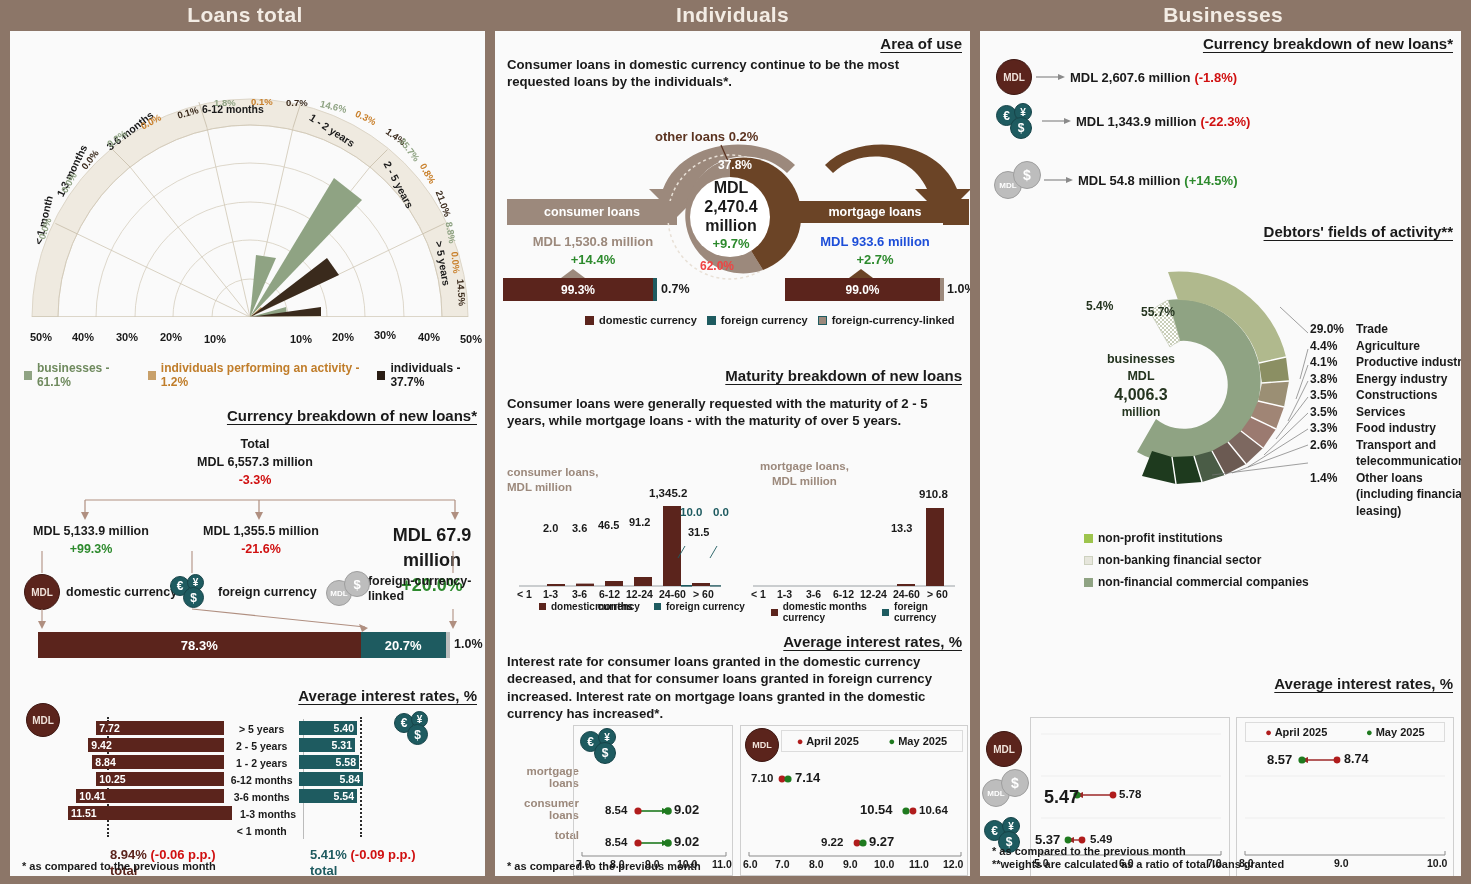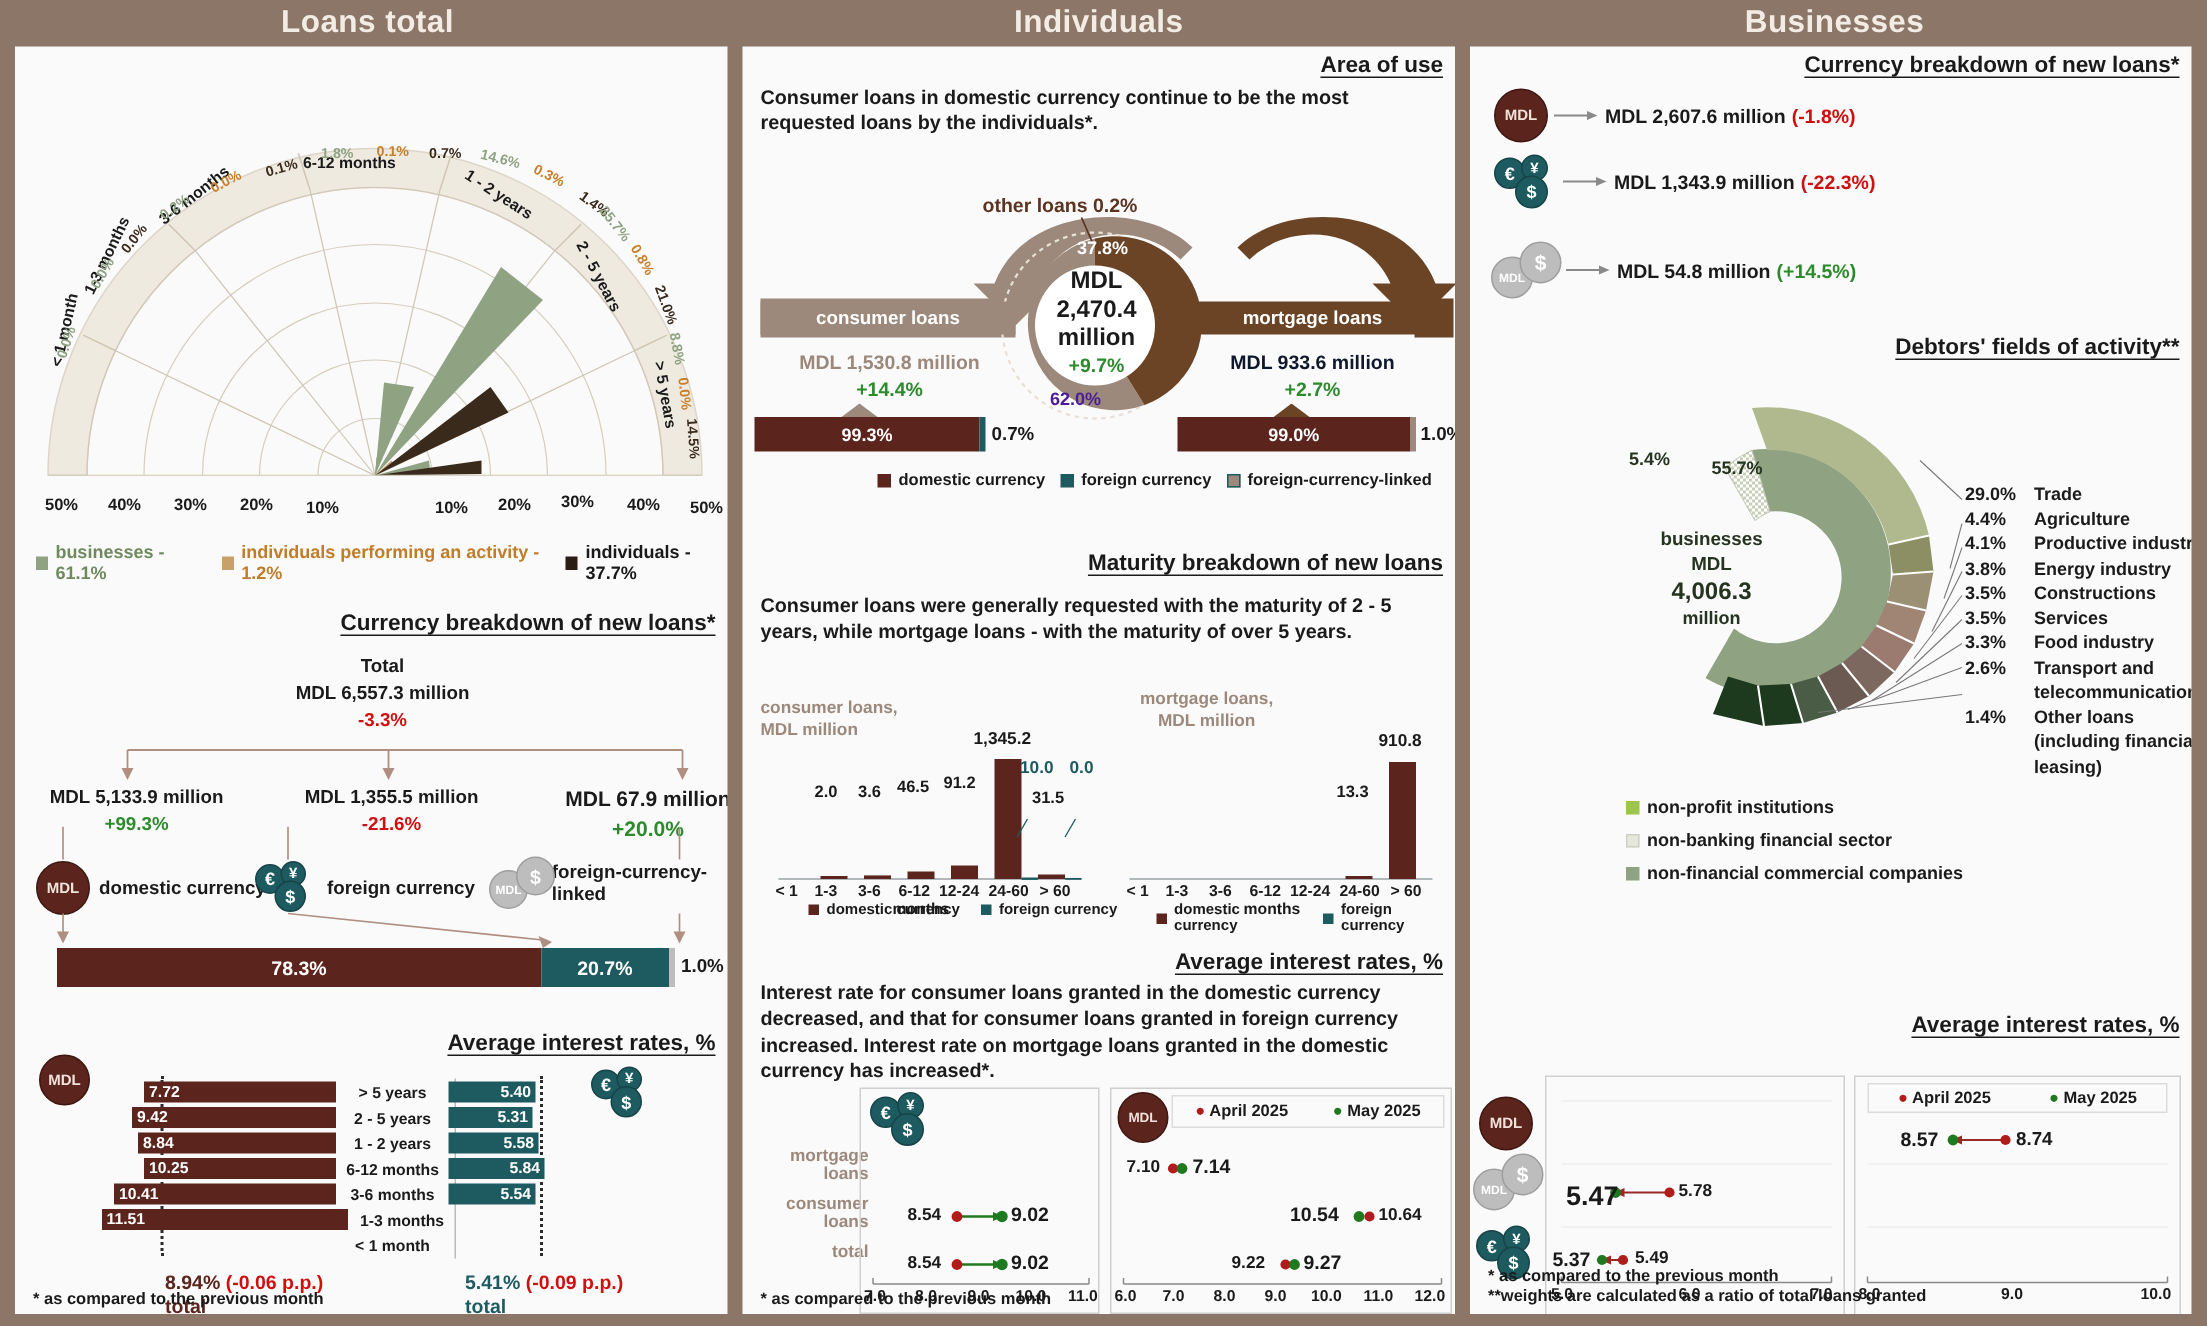--- a/index.html
+++ b/index.html
@@ -229,21 +229,21 @@
       </svg>
 
       <div class="abs" style="left:6px;top:492px;width:150px;text-align:center;font-size:12.5px;font-weight:bold;line-height:1.4;">
         <div>MDL 5,133.9 million</div>
         <div class="pos">+99.3%</div>
       </div>
       <div class="abs" style="left:176px;top:492px;width:150px;text-align:center;font-size:12.5px;font-weight:bold;line-height:1.4;">
         <div>MDL 1,355.5 million</div>
         <div class="neg">-21.6%</div>
       </div>
-      <div class="abs" style="left:354px;top:492px;width:136px;text-align:center;font-size:14px;font-weight:bold;line-height:1.4;">
+      <div class="abs" style="left:354px;top:492px;width:136px;text-align:center;font-size:18px;font-weight:bold;line-height:1.4;">
         <div>MDL 67.9 million</div>
         <div class="pos">+20.0%</div>
       </div>
 
       <div class="abs" style="left:14px;top:543px;display:flex;align-items:center;gap:6px;">
         <span class="coin coin-mdl" style="width:36px;height:36px;font-size:10px;">MDL</span>
         <span style="font-size:12.5px;font-weight:bold;line-height:1.2;">domestic currency</span>
       </div>
       <div class="abs" style="left:160px;top:543px;display:flex;align-items:center;gap:6px;">
         <span class="coin-fx" style="width:42px;height:36px;display:inline-block;">
@@ -399,42 +399,42 @@
 
         <path d="M235,86 L235,28 A58,58 0 1 0 268,139 Z" fill="#9c897c"></path>
 
         <path d="M235,86 L235,28 A58,58 0 0 1 268,139 Z" fill="#6b4426"></path>
         <circle cx="235" cy="86" r="40" fill="#fff"></circle>
 
         <line x1="233" y1="30" x2="226" y2="14" stroke="#5b3320" stroke-width="1.2"></line>
       </svg>
 
       <div class="abs" style="left:223px;top:127px;font-size:12px;font-weight:bold;color:#fff;">37.8%</div>
-      <div class="abs" style="left:205px;top:228px;font-size:12px;font-weight:bold;color:#4c1d95;">62.0%</div>
+      <div class="abs" style="left:205px;top:228px;font-size:12px;font-weight:bold;color:#ef4444;">62.0%</div>
 
       <div class="abs" style="left:196px;top:148px;width:80px;text-align:center;line-height:1.18;">
         <div style="font-size:16px;font-weight:bold;">MDL</div>
         <div style="font-size:16px;font-weight:bold;">2,470.4</div>
         <div style="font-size:16px;font-weight:bold;">million</div>
         <div class="pos" style="font-size:13px;">+9.7%</div>
       </div>
 
       <div class="abs" style="left:12px;top:170px;width:170px;height:22px;background:#9c897c;color:#fff;font-size:12.5px;font-weight:bold;display:flex;align-items:center;justify-content:center;">
           <span>consumer loans</span>
         </div>
       <div class="abs" style="left:295px;top:170px;width:170px;height:22px;background:#6b4426;color:#fff;font-size:12.5px;font-weight:bold;display:flex;align-items:center;justify-content:center;">
           <span>mortgage loans</span>
         </div>
 
       <div class="abs" style="left:8px;top:202px;width:180px;text-align:center;line-height:1.35;">
         <div style="font-size:13px;font-weight:bold;color:#9c897c;">MDL 1,530.8 million</div>
         <div class="pos" style="font-size:13px;">+14.4%</div>
       </div>
       <div class="abs" style="left:290px;top:202px;width:180px;text-align:center;line-height:1.35;">
-        <div style="font-size:13px;font-weight:bold;color:#0f172a;">MDL 933.6 million</div>
+        <div style="font-size:13px;font-weight:bold;color:#1d4ed8;">MDL 933.6 million</div>
         <div class="pos" style="font-size:13px;">+2.7%</div>
       </div>
 
       <svg class="abs" style="left:8px;top:238px;" width="160" height="14">
         <polygon points="70,0 86,12 54,12" fill="#9c897c"></polygon>
       </svg>
       <div class="abs" style="left:8px;top:247px;width:150px;height:23px;background:#5b241c;color:#fff;font-size:12px;font-weight:bold;display:flex;align-items:center;justify-content:center;">99.3%</div>
       <div class="abs" style="left:158px;top:247px;width:4px;height:23px;background:#1e5b60;"></div>
       <div class="abs" style="left:166px;top:251px;font-size:12.5px;font-weight:bold;">0.7%</div>
 

